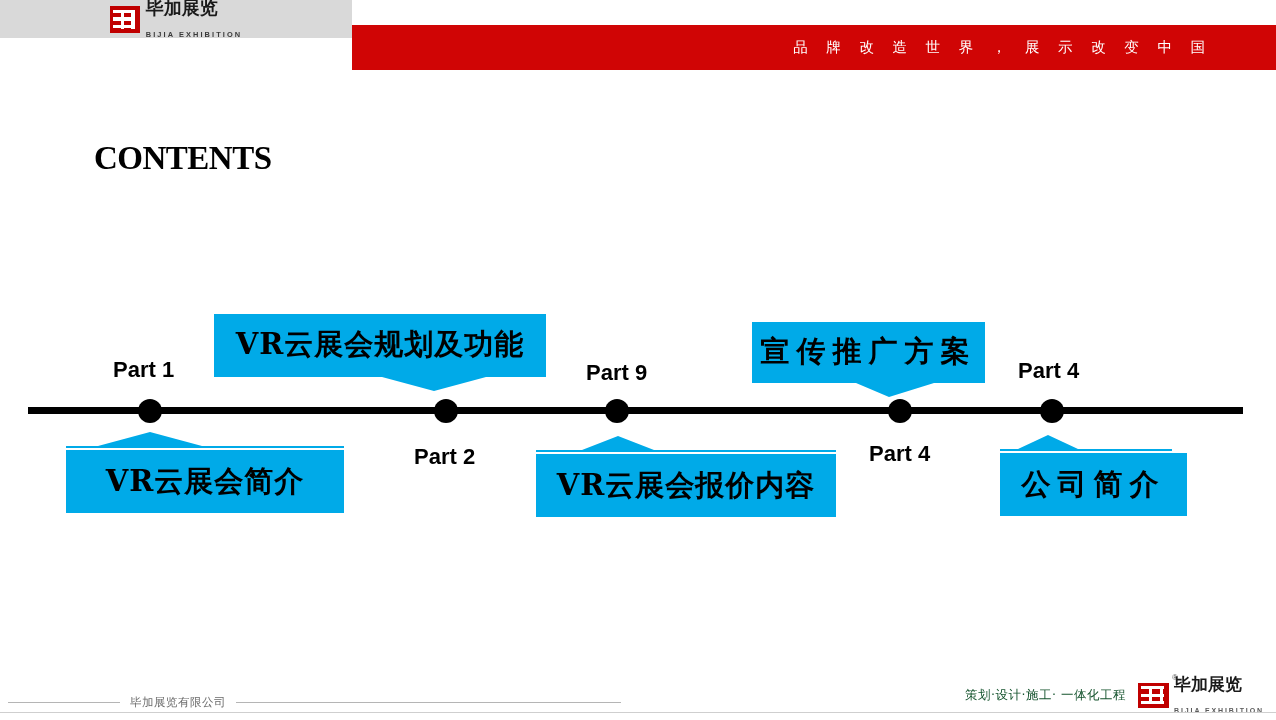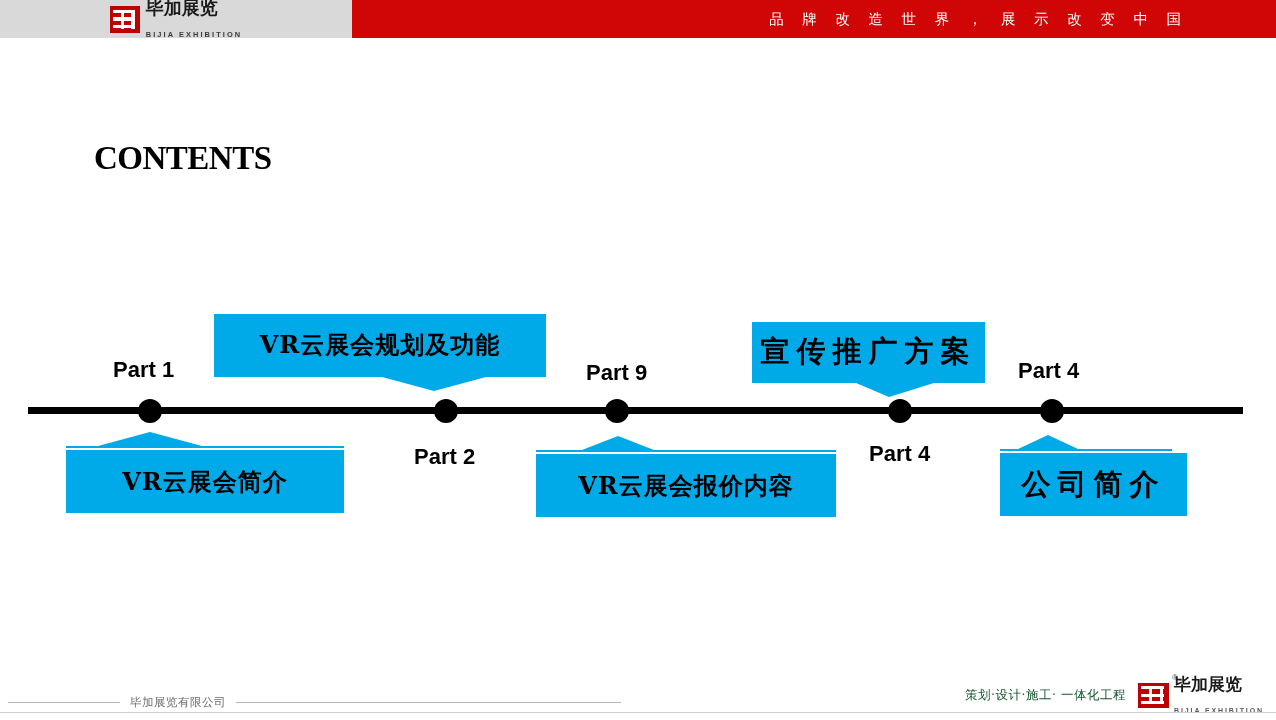--- a/index.html
+++ b/index.html
@@ -14,23 +14,24 @@
   
   .header {
     position:absolute; left:0; top:0; width:1276px; height:38px;
     display:flex;
   }
   .header-left {
     width:352px; height:38px; background:#d9d9d9;
     display:flex; align-items:center; justify-content:center;
   }
   .header-right {
-    flex:1; height:38px; background:#d00505;
+    flex:1; height:45px; background:#d00505;
     display:flex; align-items:center; justify-content:flex-end;
-    padding-right:88px;
+    padding-right:64px;
+    margin-top:25px;
   }
   .slogan {
     color:#ffffff; font-size:14.5px; letter-spacing:7px;
     font-family:"DejaVu Sans", sans-serif; white-space:nowrap;
   }
 
   
   .logo-lockup { display:flex; align-items:center; gap:6px; }
   .logo-mark {
     width:30px; height:27px; background:#c00000; position:relative;
@@ -88,21 +89,21 @@
   
   .callout { position:absolute; }
   .callout .box {
     background:#00aae8; display:flex; align-items:center; justify-content:center;
   }
   .callout .box span {
     font-family:"DejaVu Serif", serif;
     font-weight:bold; color:#000000; white-space:nowrap;
   }
 
-  .cn-text-lg span { font-size:24px; letter-spacing:1px; }
+  .cn-text-lg span { font-size:29px; letter-spacing:1px; }
   .cn-text-sp span { font-size:29px; letter-spacing:7px; }
 
   
   .footer-left {
     position:absolute; left:0px; top:690px; width:640px; height:24px;
     display:flex; align-items:center;
   }
   .footer-rule { height:1px; background:#b5b5b5; }
   .footer-rule.a { width:112px; margin-left:8px; }
   .footer-rule.b { width:385px; margin-left:10px; }

